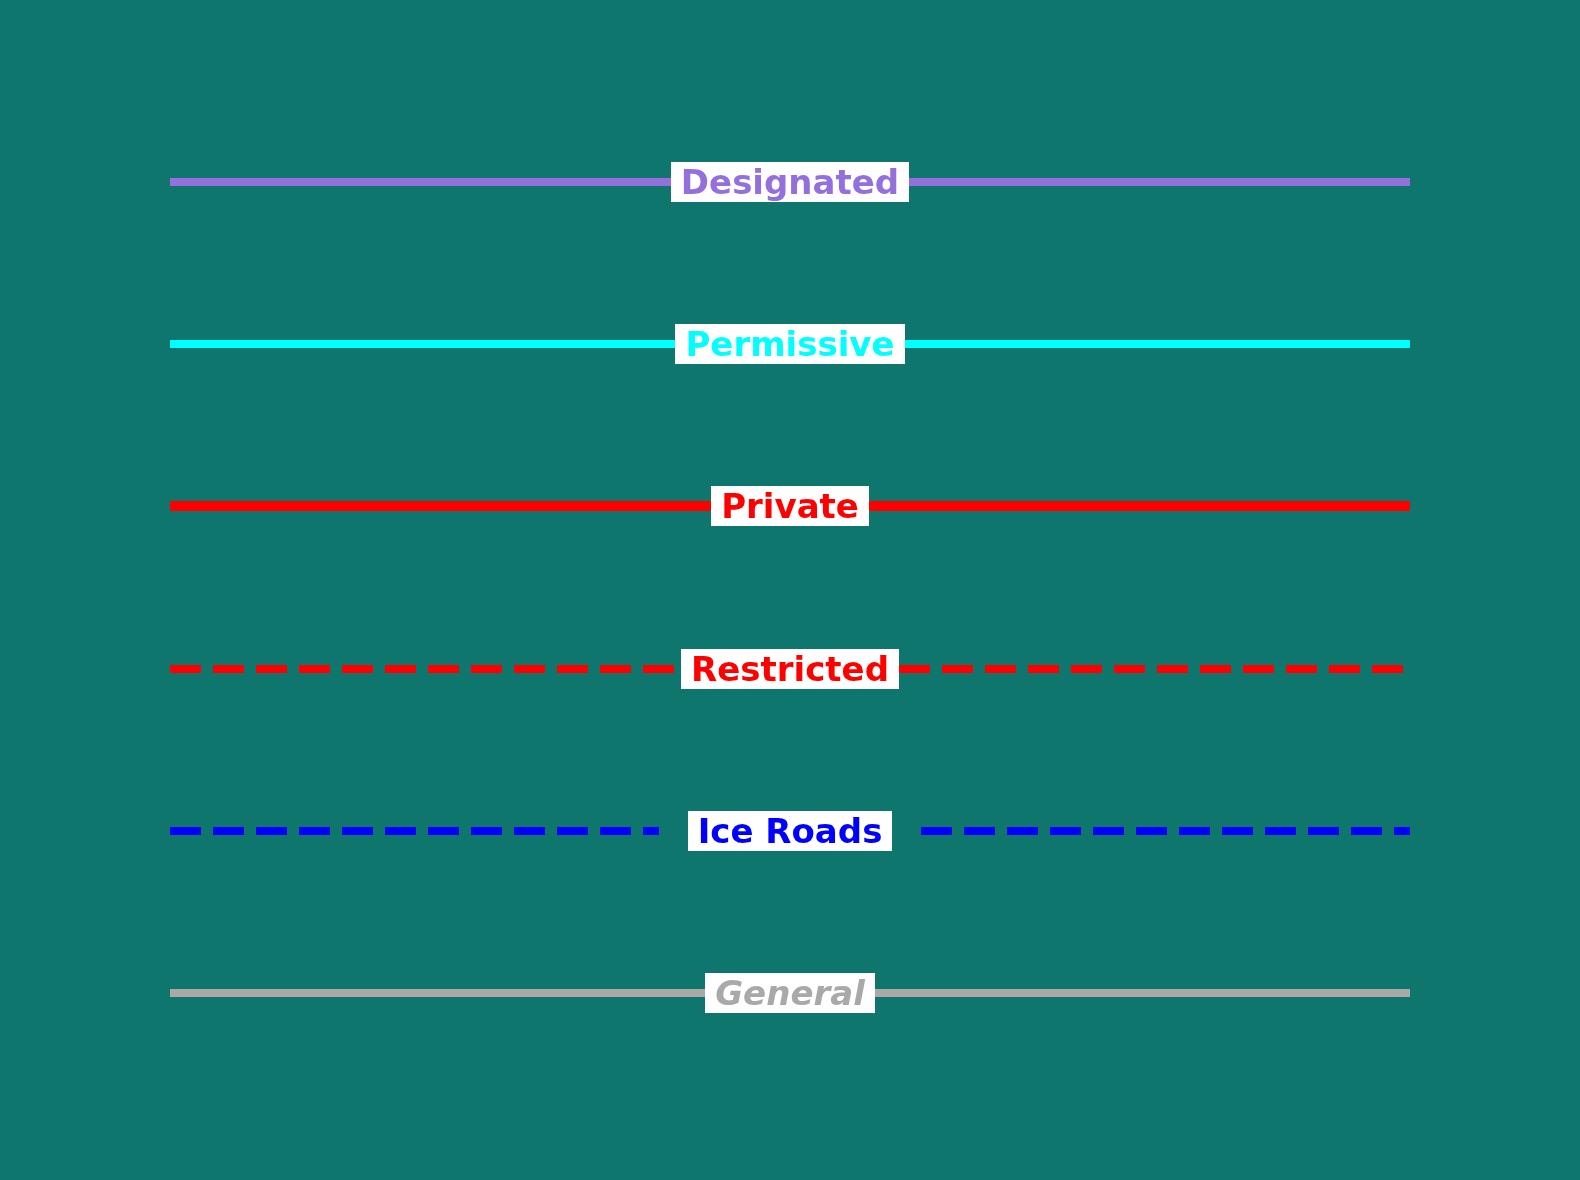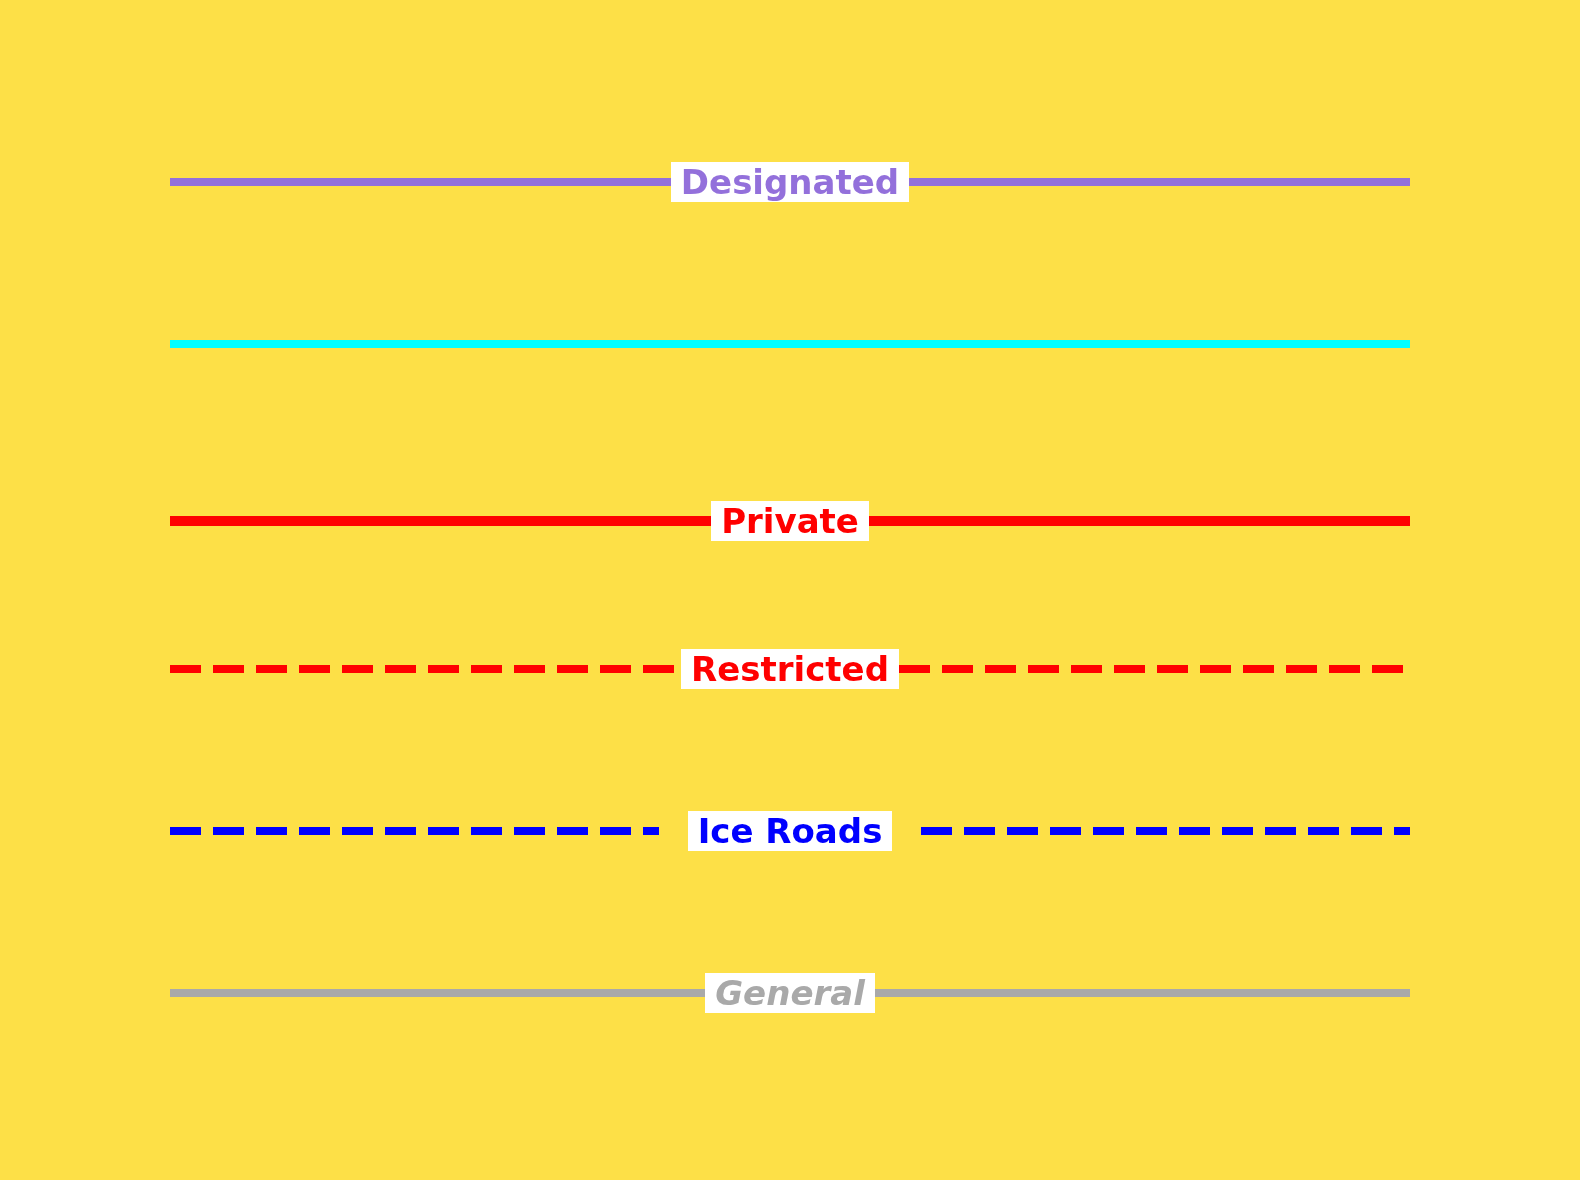--- a/index.html
+++ b/index.html
@@ -10,21 +10,21 @@
     width: 1580px;
     height: 1180px;
     background: #ffffff;
     font-family: "DejaVu Sans", sans-serif;
     overflow: hidden;
   }
   .figure {
     position: relative;
     width: 1580px;
     height: 1180px;
-    background: #fde047;
+    background: #0f766e;
   }
   .legend-row {
     position: absolute;
     left: 170px;
     width: 1240px;
     height: 60px;
     display: flex;
     align-items: center;
   }
   .legend-row .line-segment {
@@ -48,38 +48,39 @@
     color: var(--row-color, #000000);
     font-family: "DejaVu Sans", sans-serif;
     font-size: 34px;
     font-weight: bold;
     line-height: 1.2;
     white-space: nowrap;
   }
   
   .row-0 { top: 152px; }
   .row-1 { top: 314px; }
-  .row-2 { top: 491px; }
+  .row-2 { top: 476px; }
   .row-3 { top: 639px; justify-content: flex-end; }
   .row-4 { top: 801px; gap: 29px; }
   .row-5 { top: 963px; font-style: italic; }
 </style>
 </head>
 <body>
 
 <div class="figure">
 
   <div class="legend-row row-0 solid" style="--row-color: #9370DB; --line-thickness: 8px;">
     <div class="line-segment"></div>
     <div class="row-label">Designated</div>
     <div class="line-segment"></div>
   </div>
 
   <div class="legend-row row-1 solid" style="--row-color: #00FFFF; --line-thickness: 8px;">
     <div class="line-segment"></div>
+    <div class="row-label">Permissive</div>
     <div class="line-segment"></div>
   </div>
 
   <div class="legend-row row-2 solid" style="--row-color: #FF0000; --line-thickness: 10px;">
     <div class="line-segment"></div>
     <div class="row-label">Private</div>
     <div class="line-segment"></div>
   </div>
 
   <div class="legend-row row-3 dashed" style="--row-color: #FF0000; --line-thickness: 8px;">

